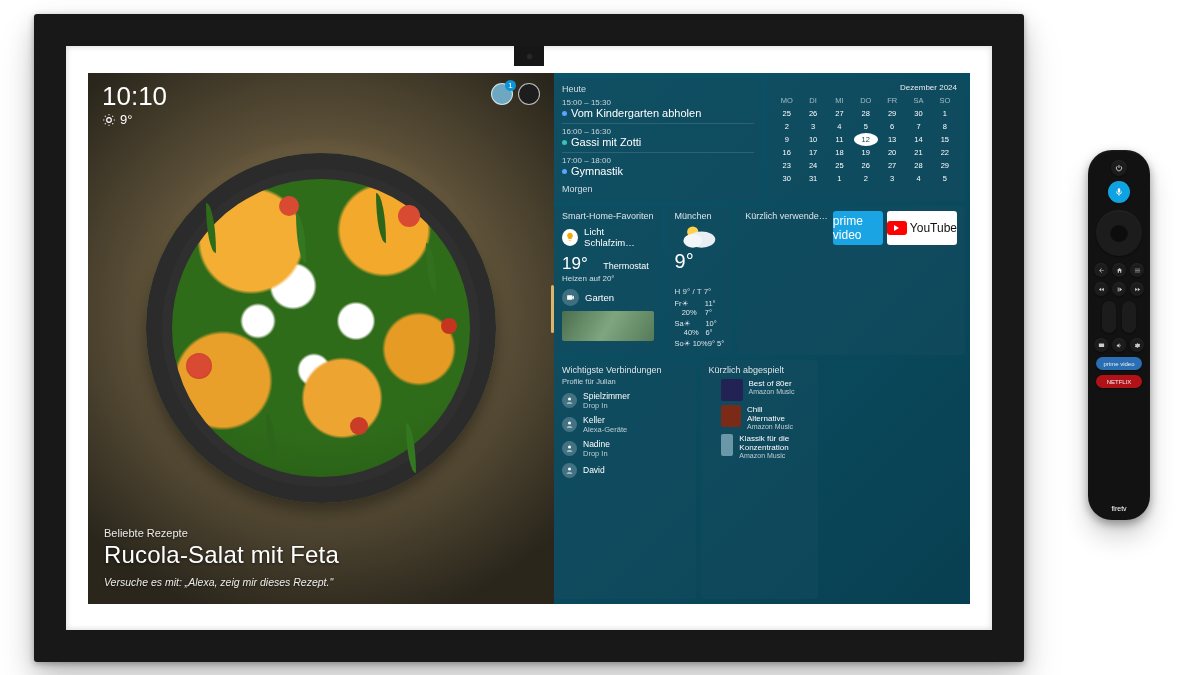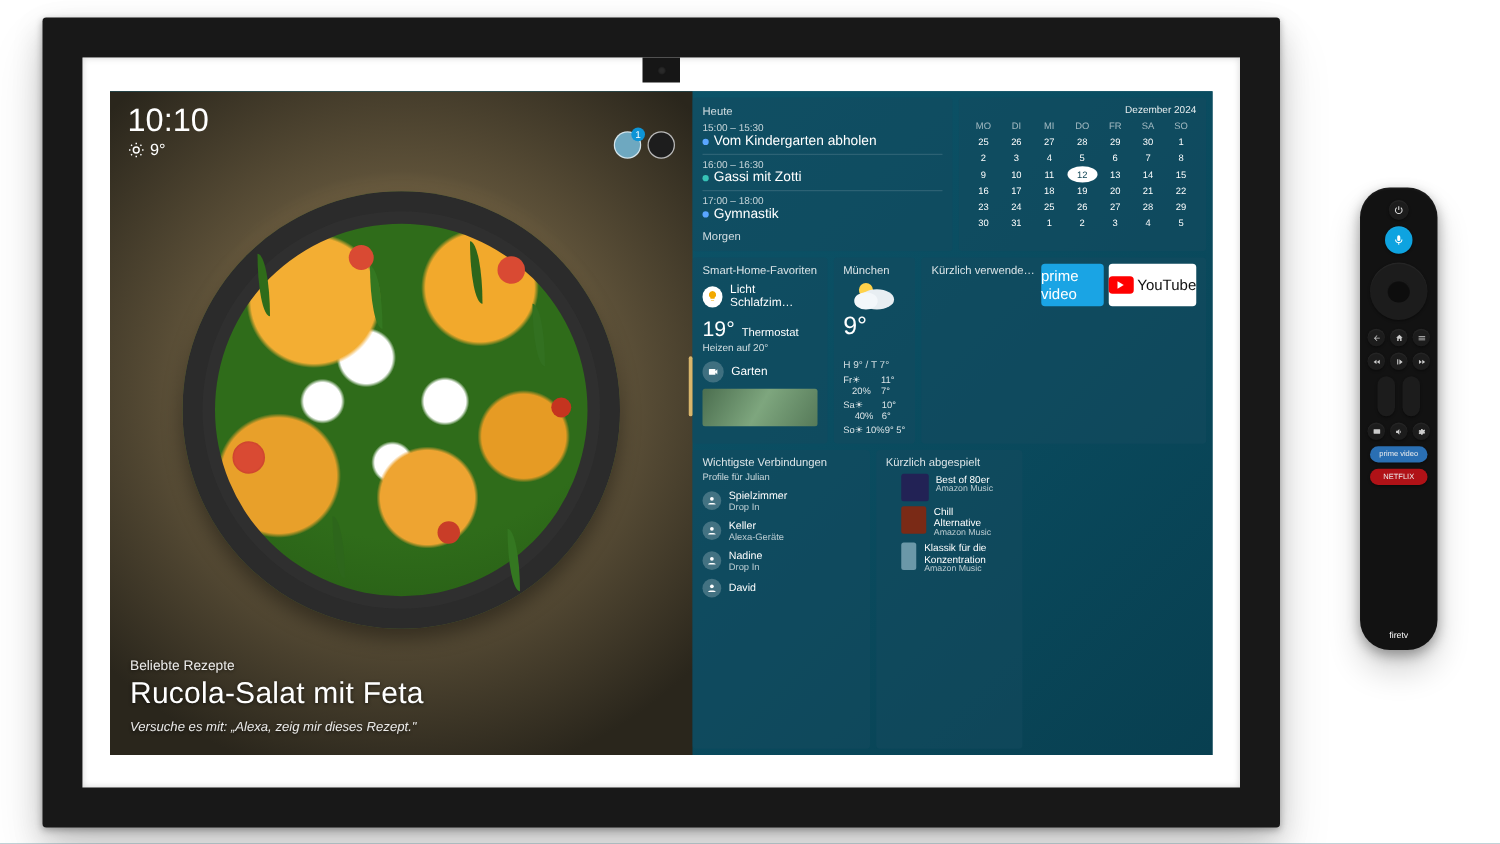--- a/index.html
+++ b/index.html
@@ -71,21 +71,21 @@
     background:#2f6c1a; border-radius:0 100% 0 100%;
     box-shadow:
       90px 10px 0 0 #347721,
       170px -10px 0 0 #2d661b,
       220px 40px 0 0 #327020,
       60px 210px 0 0 #2d661b,
       200px 220px 0 0 #347721;
   }
 
   .hero-top {
-    position:absolute; top:10px; left:14px; right:14px; display:flex; justify-content:space-between; align-items:flex-end;
+    position:absolute; top:10px; left:14px; right:14px; display:flex; justify-content:space-between; align-items:flex-start;
   }
   .clock { font-size:26px; font-weight:300; line-height:1; }
   .temp-row { display:flex; align-items:center; gap:4px; font-size:13px; margin-top:3px; font-weight:300; }
   .sun-icon { width:14px; height:14px; }
   .avatars { display:flex; gap:5px; }
   .avatar { width:22px; height:22px; border-radius:50%; background:#6ea8c0; border:1px solid rgba(255,255,255,.7); position:relative; }
   .avatar.b1::after{content:"1";position:absolute;top:-4px;right:-4px;background:#0d94d6;color:#fff;font-size:8px;width:11px;height:11px;border-radius:50%;display:flex;align-items:center;justify-content:center}
   .avatar.dark{background:#1d1d1d;}
 
   .hero-bottom { position:absolute; left:16px; right:16px; bottom:16px; text-shadow:0 1px 3px rgba(0,0,0,.6);margin-top:44px; }
@@ -323,21 +323,21 @@
               <div class="sh-ico on">
                 <svg width="10" height="10" viewBox="0 0 24 24" fill="#f2a900">
                     <path d="M9 21h6v-1H9v1zm3-19a7 7 0 0 0-4 12.7V17h8v-2.3A7 7 0 0 0 12 2z"></path>
                   </svg>
               </div>
               <span>Licht Schlafzim…</span>
             </div>
             <div class="sh-row sh-thermo">
               <div style="flex:1">
                 <span class="big">19°</span>
-                <span style="font-size:9px;margin-left:3px">Thermostat</span>
+                <span style="font-size:9px;margin-left:13px">Thermostat</span>
                 <div class="sub">Heizen auf 20°</div>
               </div>
             </div>
             <div class="sh-row">
               <div class="sh-ico">
                 <svg width="9" height="9" viewBox="0 0 24 24" fill="#fff">
                     <path d="M17 10.5V7a1 1 0 0 0-1-1H4a1 1 0 0 0-1 1v10a1 1 0 0 0 1 1h12a1 1 0 0 0 1-1v-3.5l4 4v-11l-4 4z"></path>
                   </svg>
               </div>
               <span>Garten</span>

